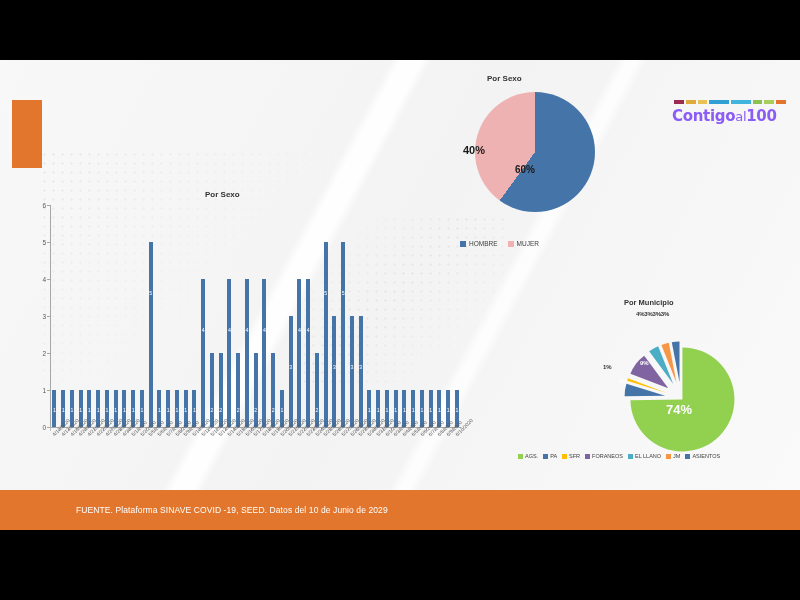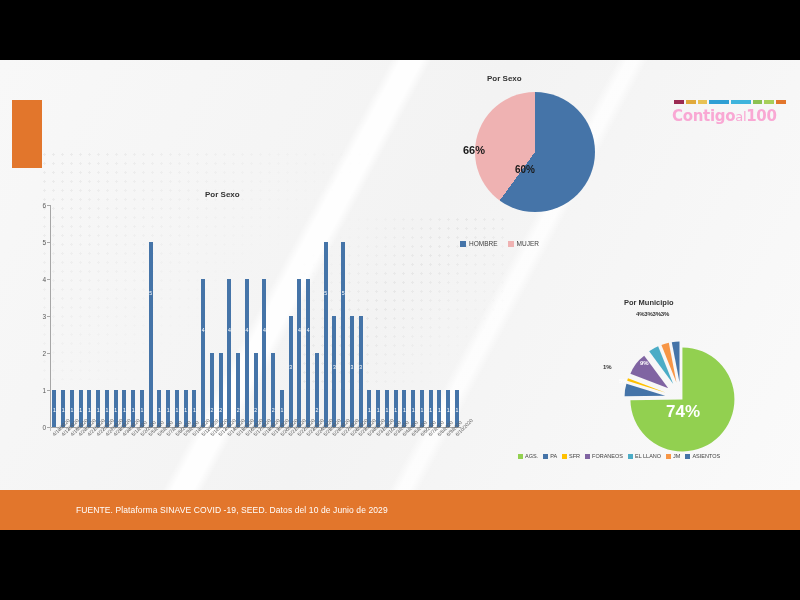--- a/index.html
+++ b/index.html
@@ -44,21 +44,21 @@
   .title {
     position:absolute; left:52px; top:105px;
     font-size:42px; font-weight:bold; color:#1f4e79; letter-spacing:.5px;
     font-family:"DejaVu Sans", sans-serif;
   }
 
   
   .logo { position:absolute; left:672px; top:100px; width:116px; }
   .logo-stripes { display:flex; gap:2px; height:4px; margin-bottom:3px; padding:0 2px; }
   .logo-stripes i { display:block; height:4px; }
-  .logo-text { font-size:15px; font-weight:bold; color:#f9a8d4; letter-spacing:-.3px; font-family:"DejaVu Sans", sans-serif; white-space:nowrap;}
+  .logo-text { font-size:15px; font-weight:bold; color:#8b5cf6; letter-spacing:-.3px; font-family:"DejaVu Sans", sans-serif; white-space:nowrap;}
   .logo-text .lt { font-weight:normal; font-size:13px; }
 
   
   .ctitle { position:absolute; font-size:8px; font-weight:bold; color:#333; }
 
   
   #barchart { position:absolute; left:28px; top:205px; width:435px; height:270px; }
   .plot { position:absolute; left:22px; top:0; right:2px; height:222px; }
   .axisY { position:absolute; left:0; top:0; width:22px; height:222px; }
   .axisY .tl { position:absolute; right:4px; font-size:6.5px; color:#595959; transform:translateY(-50%); }
@@ -572,21 +572,21 @@
         </div>
         <div class="xlab">
           <span>6/10/2020</span>
         </div>
       </div>
   </div>
 
   <div class="ctitle" style="left:487px; top:74px;">Por Sexo</div>
   <div id="sexo">
     <div class="pie-sexo"></div>
-    <div class="plabel" style="left:33px; top:72px; font-size:11px;">66%</div>
+    <div class="plabel" style="left:33px; top:72px; font-size:11px;">40%</div>
     <div class="plabel" style="left:85px; top:92px; font-size:10px;">60%</div>
     <div class="legend" style="left:30px; top:168px;" id="sexoLegend">
         <div class="li">
           <span class="sw" style="background: rgb(69, 116, 168);"></span>
           <span>HOMBRE</span>
         </div>
         <div class="li">
           <span class="sw" style="background: rgb(239, 178, 178);"></span>
           <span>MUJER</span>
         </div>
@@ -600,21 +600,21 @@
       <svg viewBox="0 0 150 150" width="150" height="150" id="muniSvg">
           <path d="M 76.42538834275773 79.40294977541264 L 76.42538834275773 27.402949775412637 A 52 52 0 1 1 24.431933703716226 80.22797989482262 Z" fill="#92d050"></path>
           <path d="M 59.162856929905075 75.72296258762744 L 18.607962311452702 76.36648608076723 A 40.56 40.56 0 0 1 20.432022016933445 63.679872164312584 Z" fill="#4574a8"></path>
           <path d="M 59.87998690056531 72.76691258692125 L 21.149151987593676 60.7238221636064 A 40.56 40.56 0 0 1 21.99094968821258 58.291607439154916 Z" fill="#ffc000"></path>
           <path d="M 62.26781055150669 68.31024500579733 L 24.378773339153966 53.83493985803099 A 40.56 40.56 0 0 1 38.21946494905046 35.6484833603376 Z" fill="#8064a2"></path>
           <path d="M 67.22085222239251 64.01840996688344 L 43.17250661993627 31.356648321423712 A 40.56 40.56 0 0 1 52.146223020809636 26.363806603751527 Z" fill="#4bacc6"></path>
           <path d="M 70.49227909053712 62.64811242216804 L 55.41764988895425 24.99350905903613 A 40.56 40.56 0 0 1 62.81624861927891 22.821084461192648 Z" fill="#f79646"></path>
           <path d="M 73.47910330713307 62.07244923883064 L 65.80307283587486 22.24542127785525 A 40.56 40.56 0 0 1 73.4791033071331 21.51244923883064 Z" fill="#4574a8"></path>
         </svg>
     </div>
-    <div class="mpct" style="left:78px; top:104px; font-size:17px; color:#fff;">74%</div>
+    <div class="mpct" style="left:78px; top:104px; font-size:13px; color:#fff;">74%</div>
     <div class="mpct" style="left:31px; top:80px;">5%</div>
     <div class="mpct" style="left:15px; top:66px; color:#333;">1%</div>
     <div class="mpct" style="left:52px; top:62px;">9%</div>
     <div class="mleg" id="muniLegend">
         <div class="li">
           <span class="sw" style="background: rgb(146, 208, 80);"></span>
           <span>AGS.</span>
         </div>
         <div class="li">
           <span class="sw" style="background: rgb(69, 116, 168);"></span>

